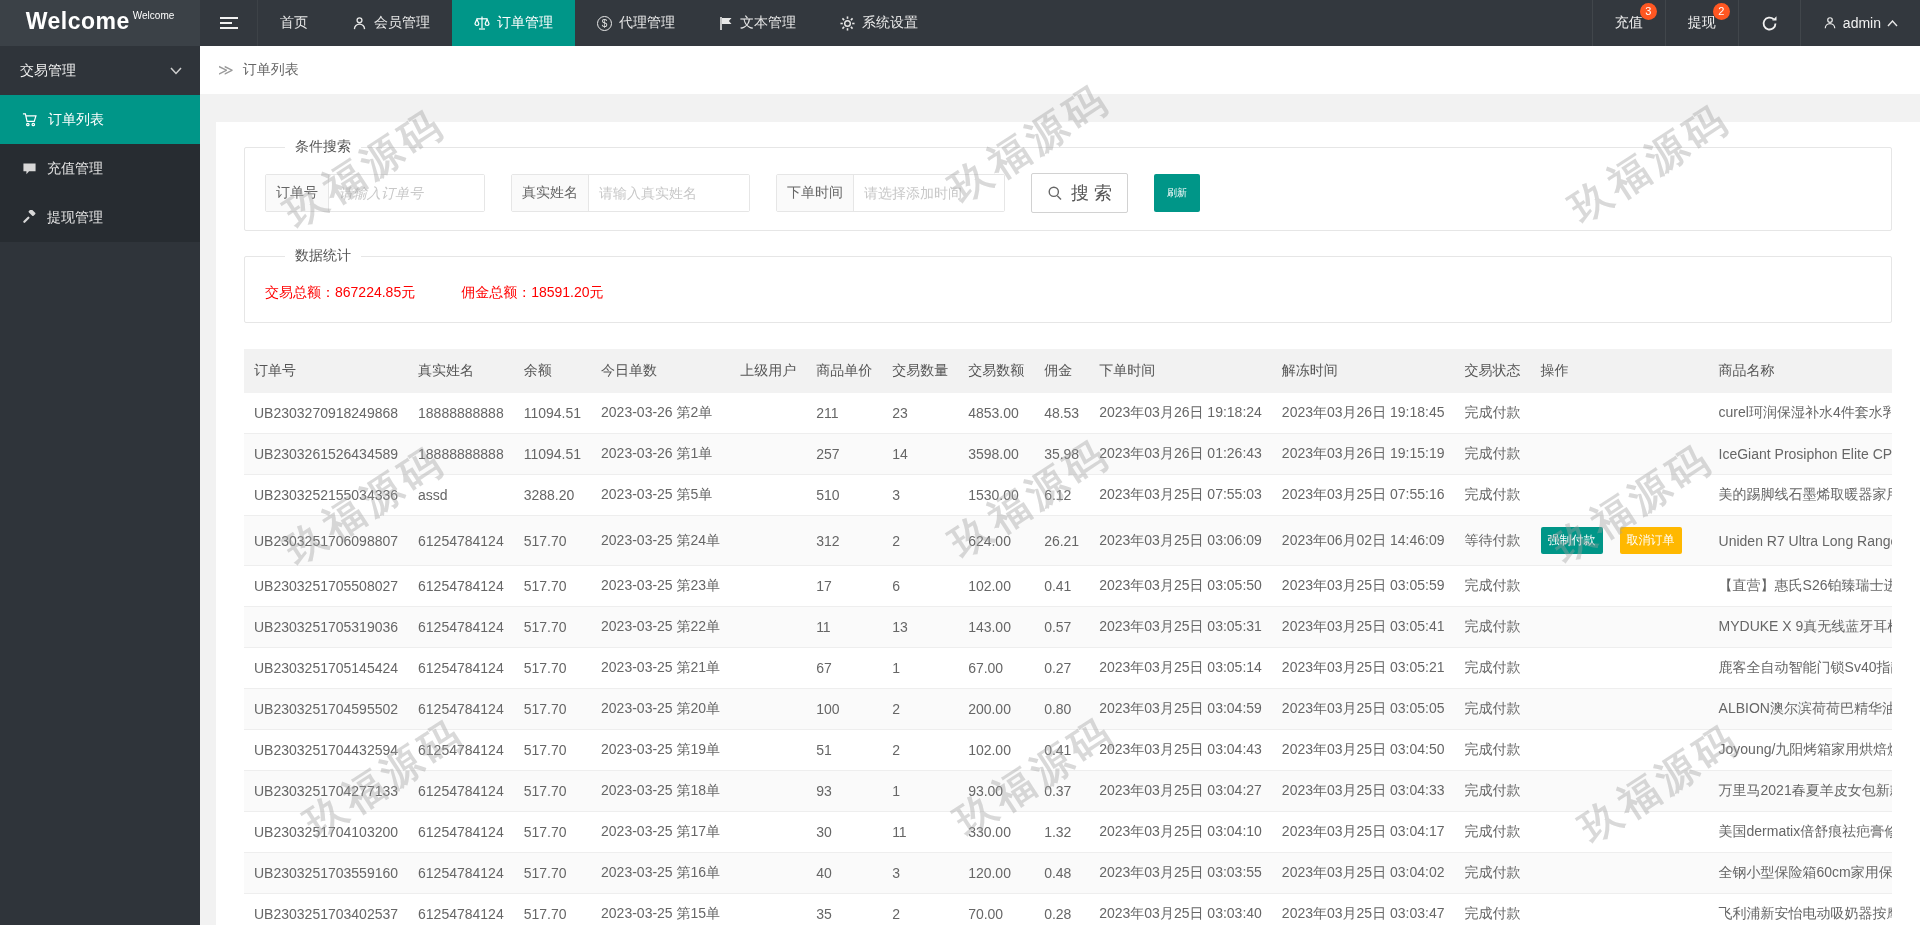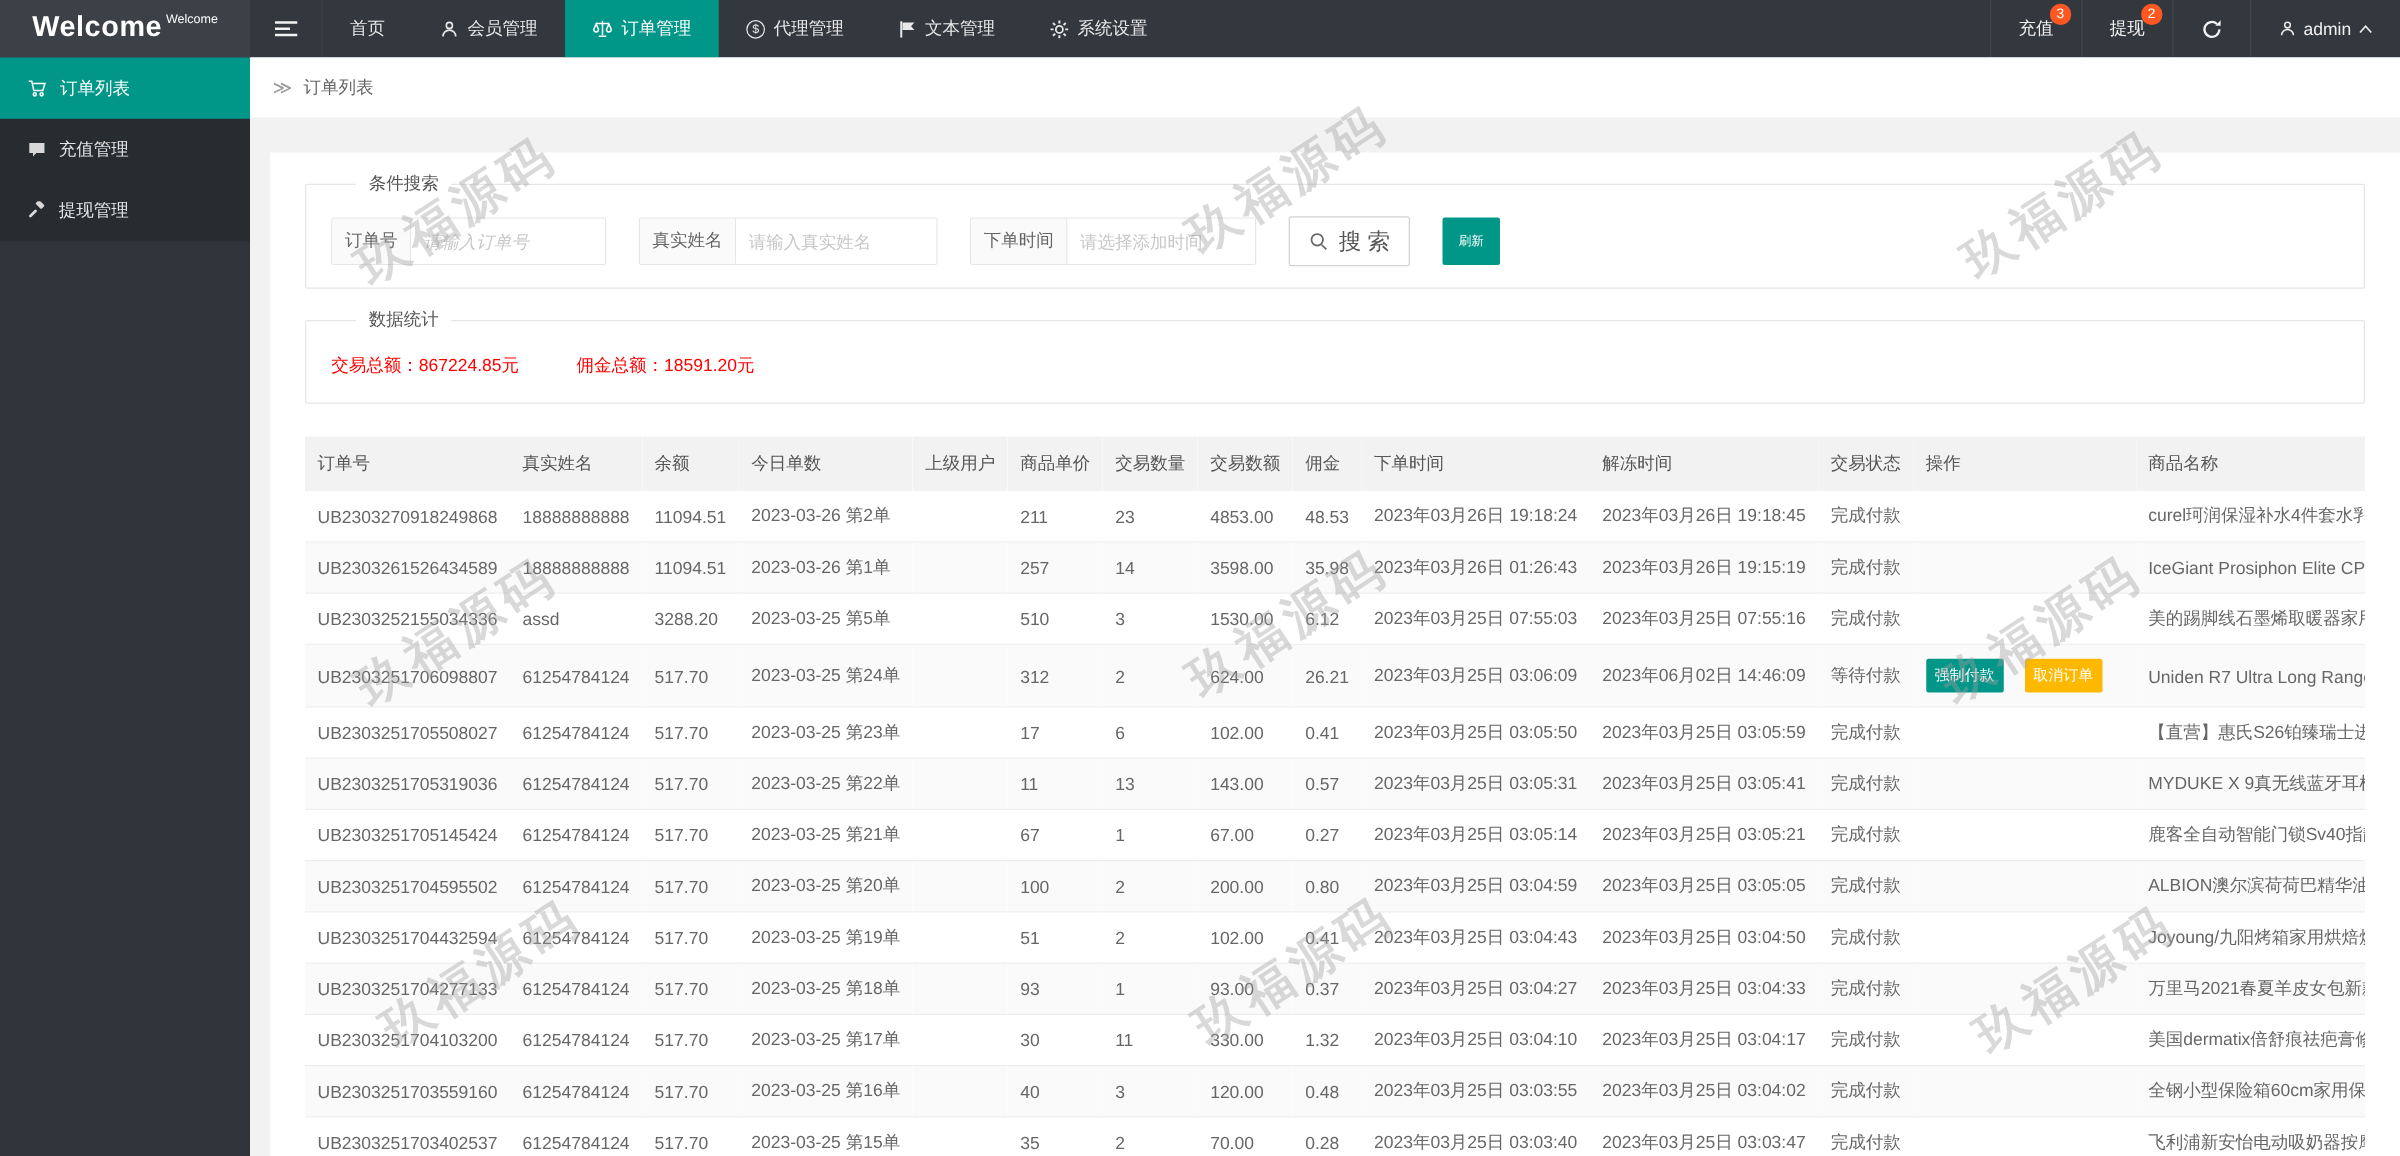--- a/index.html
+++ b/index.html
@@ -194,20 +194,28 @@
           <svg width="11" height="7" viewBox="0 0 11 7">
             <polyline points="1,6 5.5,1 10,6" fill="none" stroke="#e8e8e8" stroke-width="1.4"></polyline>
           </svg>
         </span>
     </div>
   </div>
 </div>
 
 <div class="main">
   <div class="sidebar">
+    <div class="side-group">
+      <span>交易管理</span>
+      <span>
+          <svg width="12" height="8" viewBox="0 0 12 8">
+            <polyline points="1,1 6,6.5 11,1" fill="none" stroke="#cfcfcf" stroke-width="1.5"></polyline>
+          </svg>
+        </span>
+    </div>
     <div class="side-sub">
       <div class="side-item active">
         <span>
             <svg width="16" height="15" viewBox="0 0 17 15">
               <g fill="none" stroke="#fff" stroke-width="1.3">
                 <path d="M1 1.6 h2.6 l1.8 8 h7.6 l1.8-6 H4.2"></path>
                 <circle cx="6.2" cy="12.8" r="1.3"></circle>
                 <circle cx="12" cy="12.8" r="1.3"></circle>
               </g>
             </svg>

